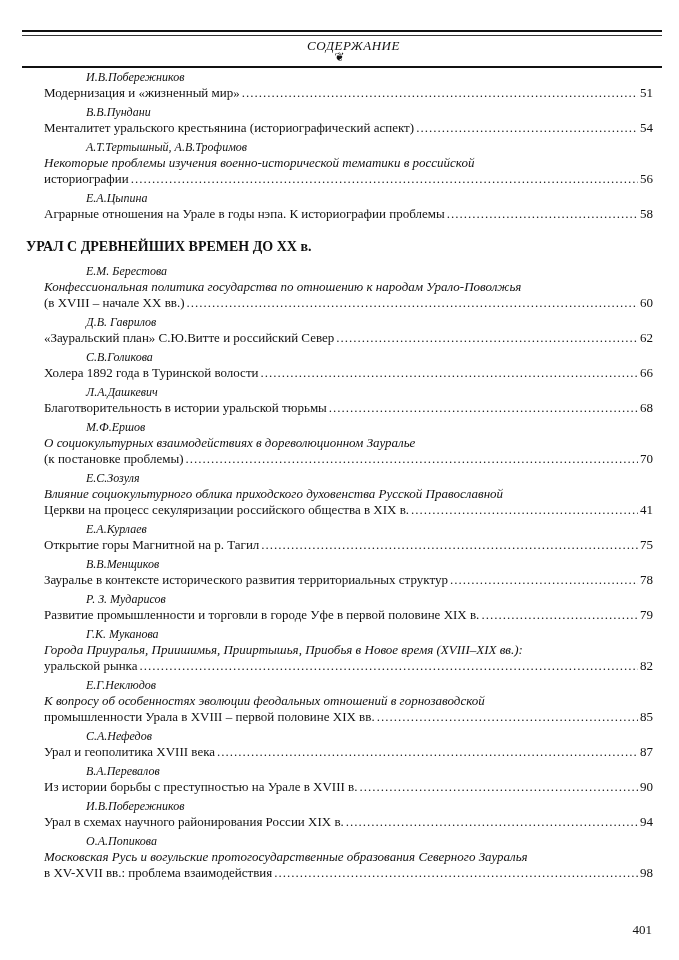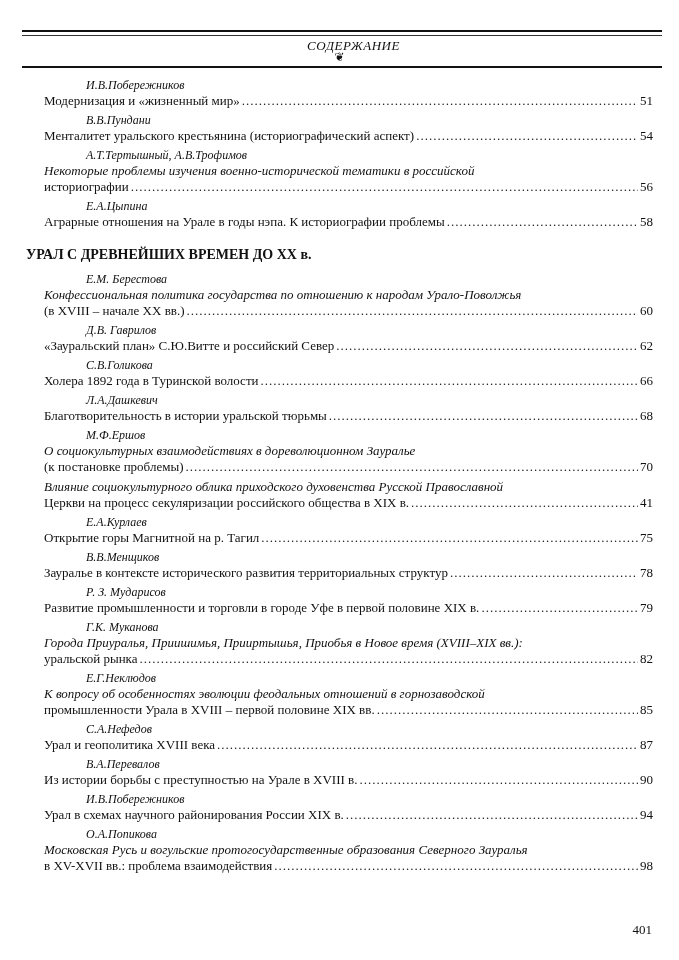--- a/index.html
+++ b/index.html
@@ -22,21 +22,21 @@
     }
     .ornament {
       position: absolute; left: 0; right: 0; top: 51px;
       text-align: center; font-size: 12px; line-height: 12px;
     }
     .rule-bottom {
       position: absolute; left: 22px; right: 17px; top: 66px;
       border-top: 2px solid #111;
     }
     .toc {
-      position: absolute; left: 44px; right: 26px; top: 78px;
+      position: absolute; left: 44px; right: 26px; top: 70px;
     }
     .entry { margin-bottom: 4px; }
     .author {
       font-style: italic; font-size: 12px; line-height: 15px;
       padding-left: 42px;
     }
     .title-line {
       font-size: 13px; line-height: 16px; white-space: nowrap; font-style: italic;
     }
     .title-last {
@@ -142,20 +142,21 @@
       <div class="entry">
         <div class="author">М.Ф.Ершов</div>
         <div class="title-line">О социокультурных взаимодействиях в дореволюционном Зауралье</div>
         <div class="title-last">
           <span class="t">(к постановке проблемы)</span>
           <span class="dots"></span>
           <span class="pg">70</span>
         </div>
       </div>
       <div class="entry">
+        <div class="author">Е.С.Зозуля</div>
         <div class="title-line">Влияние социокультурного облика приходского духовенства Русской Православной</div>
         <div class="title-last">
           <span class="t">Церкви на процесс секуляризации российского общества в XIX в.</span>
           <span class="dots"></span>
           <span class="pg">41</span>
         </div>
       </div>
       <div class="entry">
         <div class="author">Е.А.Курлаев</div>
         <div class="title-last">

